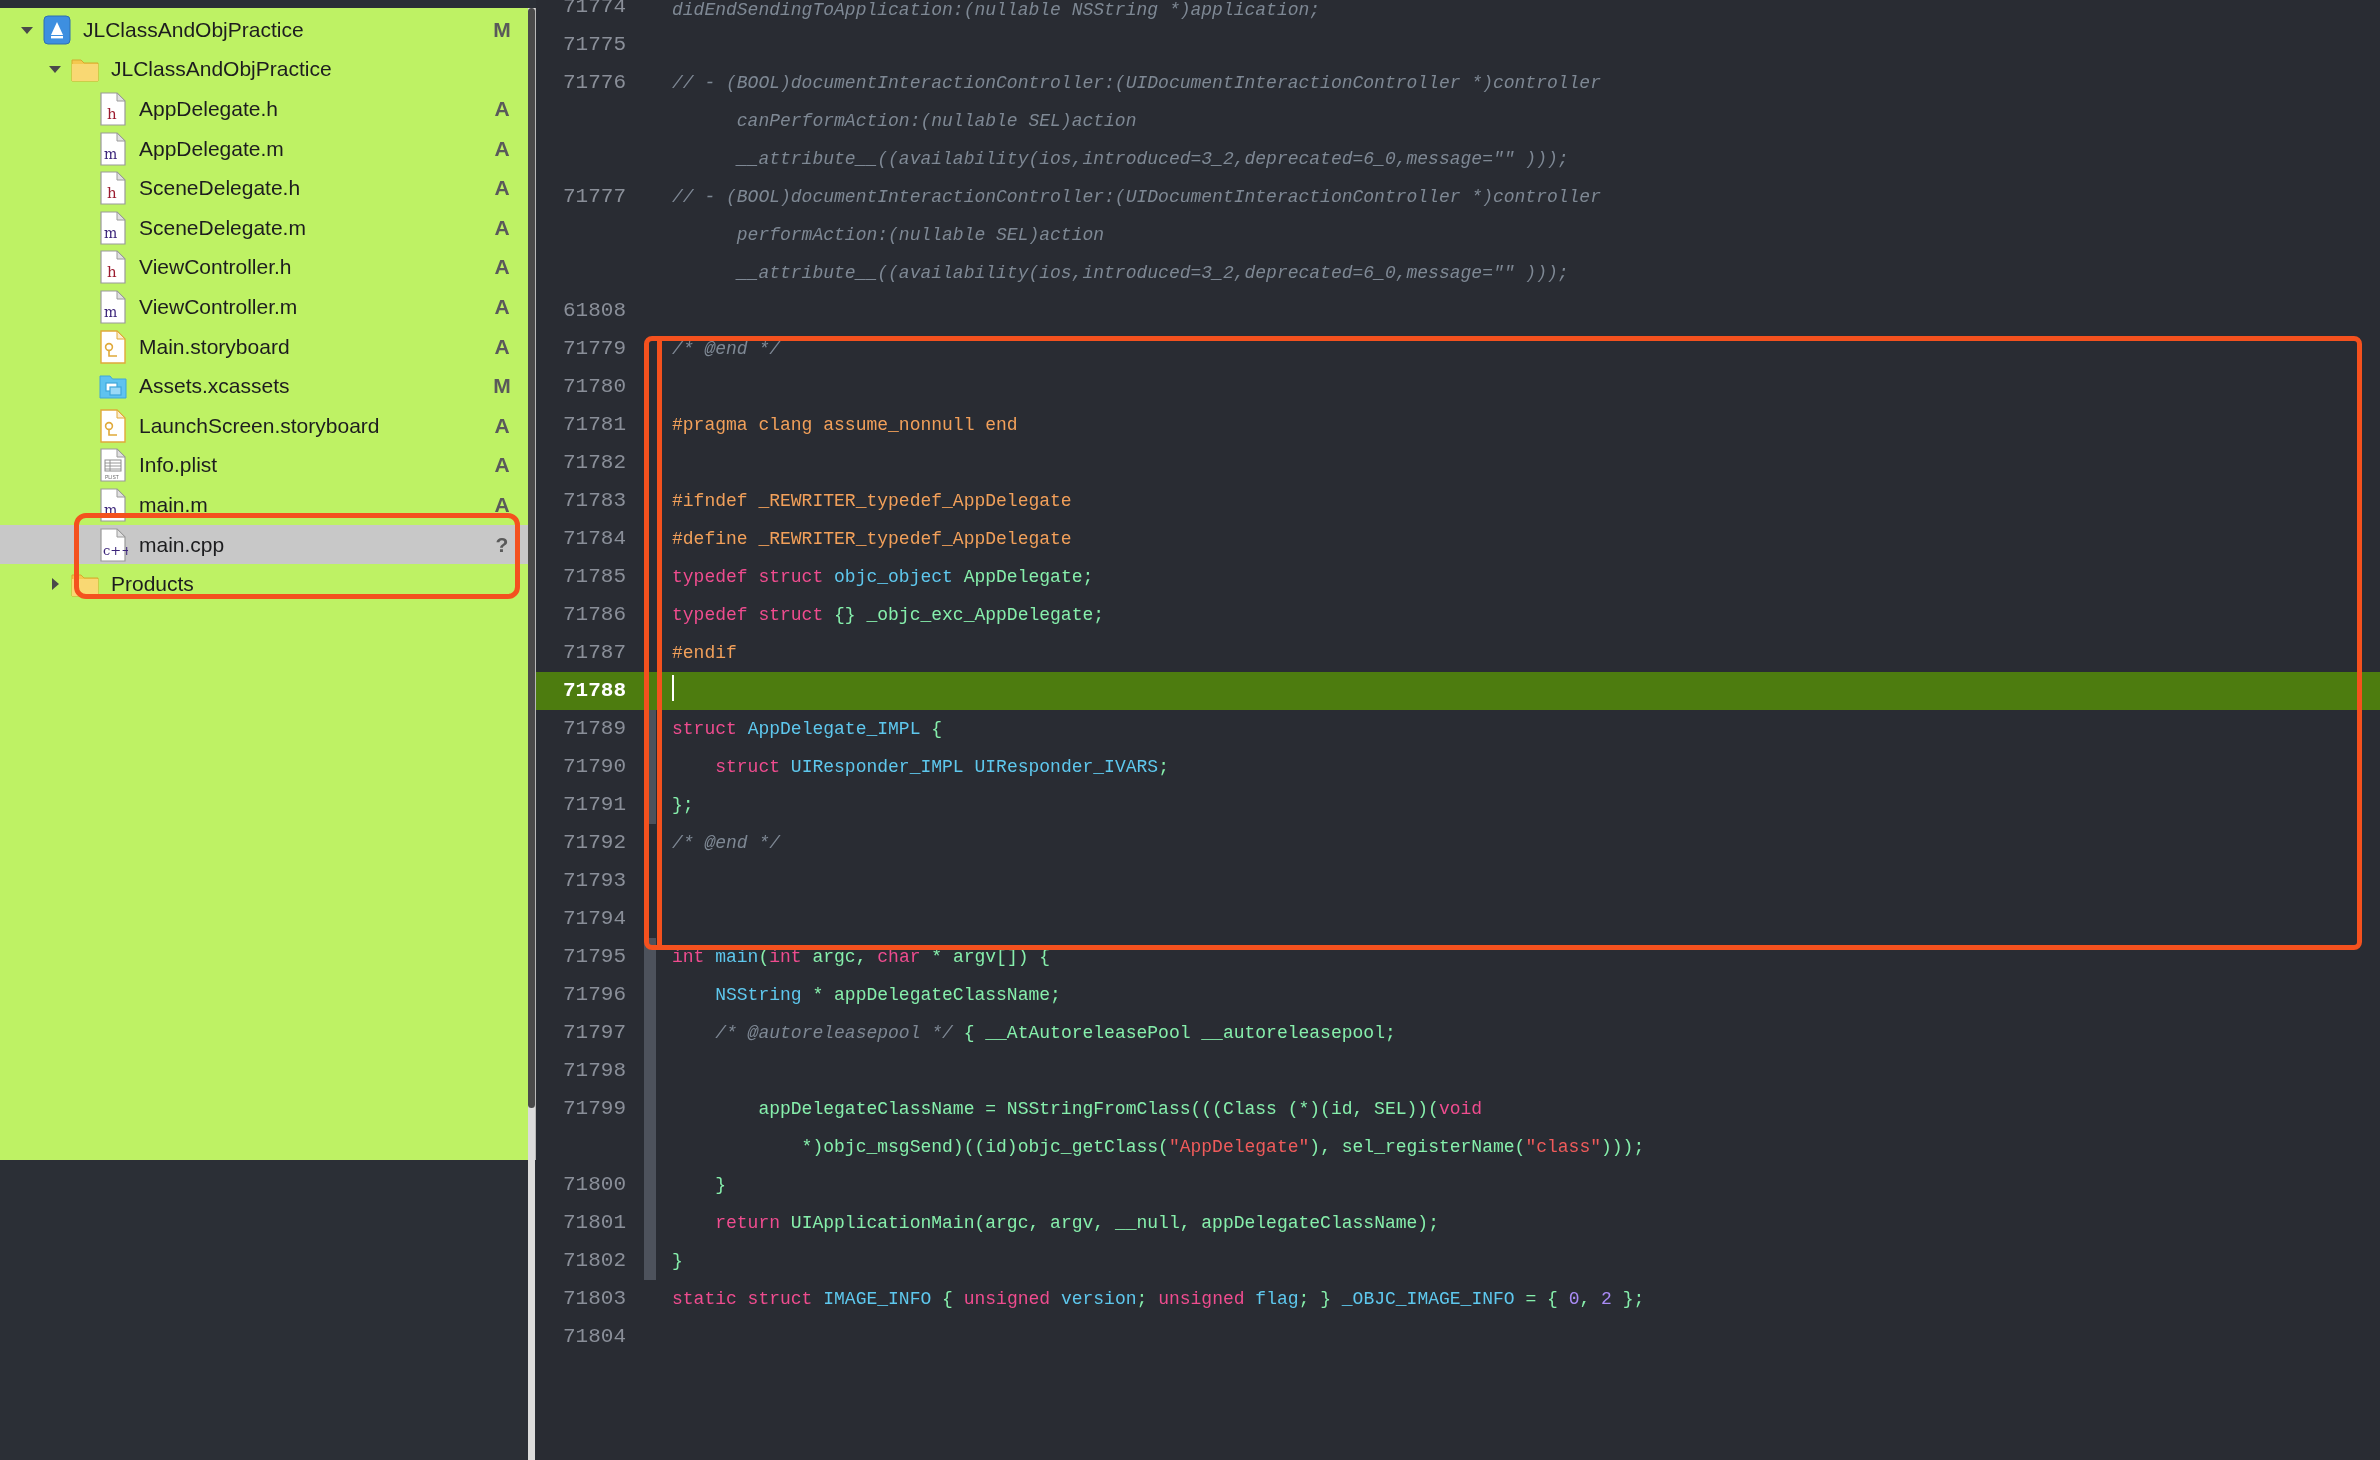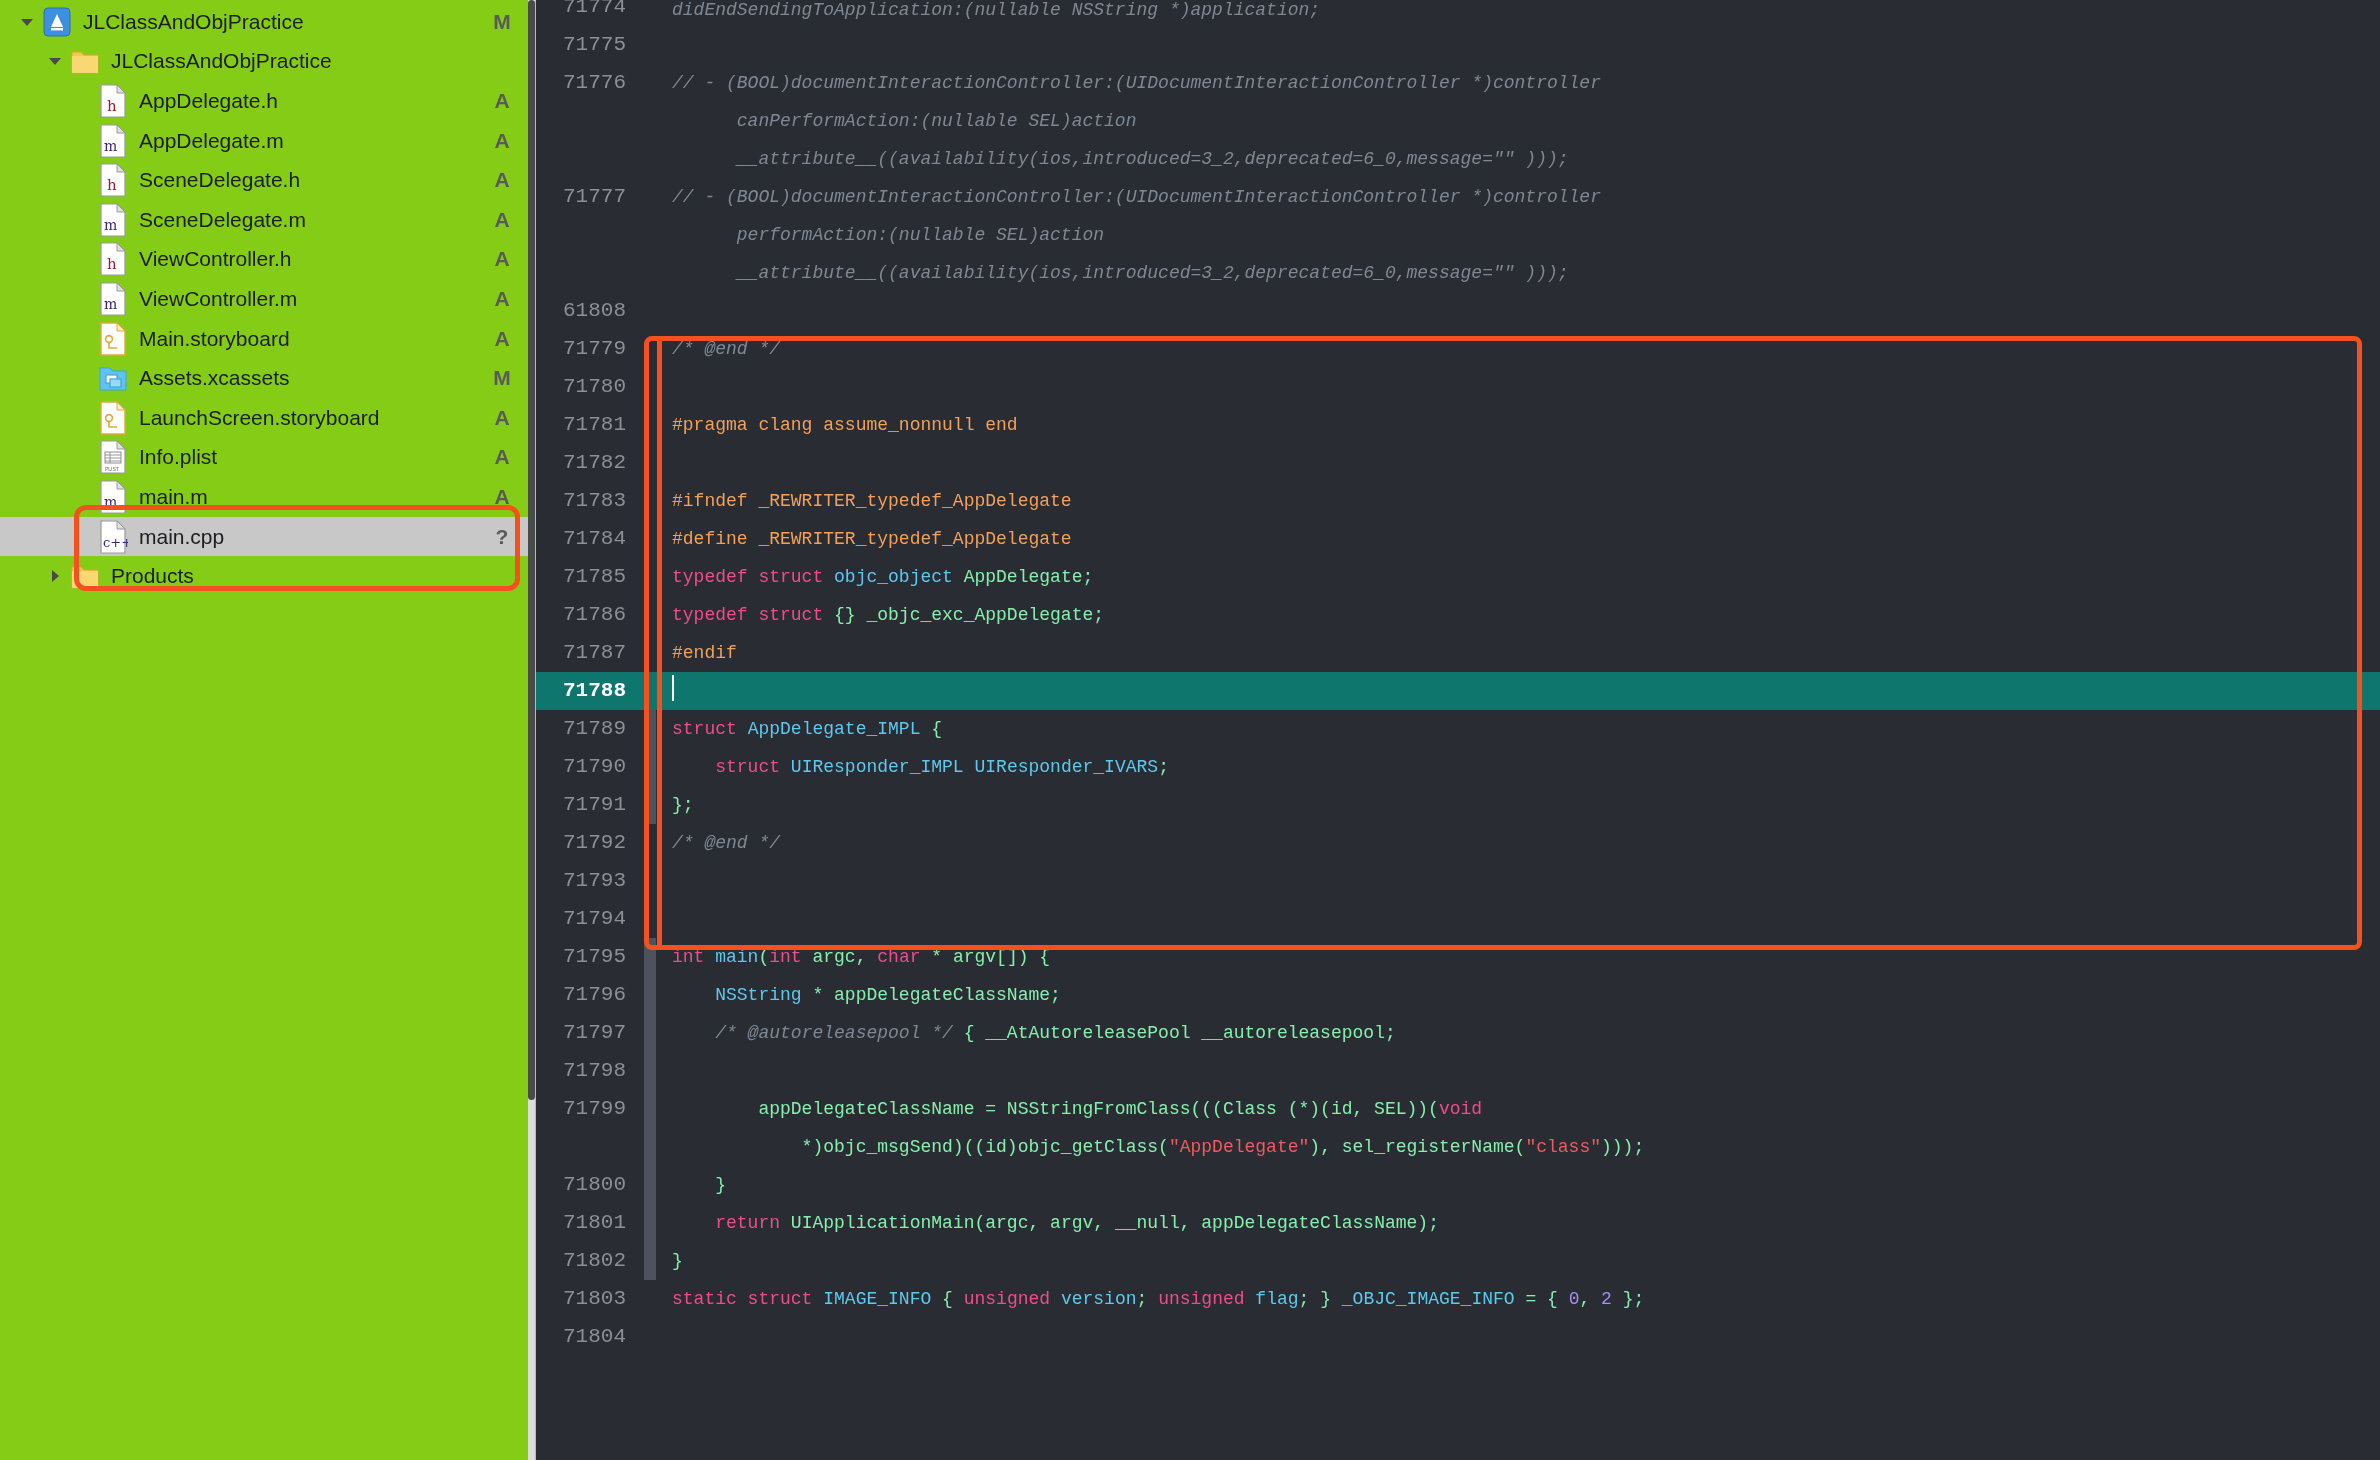--- a/index.html
+++ b/index.html
@@ -7,26 +7,27 @@
     margin: 0; padding: 0;
     width: 2380px; height: 1460px;
     overflow: hidden;
     font-family: "Liberation Sans", sans-serif;
   }
   body { display: flex; background: #2b2f36; }
 
   
   #navigator {
     width: 536px;
-    height: 1460px;
-    background: #84cc16;
+    height: 1152px;
+    background: #bef264;
     position: relative;
     flex: 0 0 536px;
     border-right: 1px solid #b8b8b8;
     padding-top: 2px;
+    margin-top: 8px;
   }
   .nav-row {
     height: 39.6px;
     display: flex;
     align-items: center;
     position: relative;
     padding-right: 22px;
     font-size: 21px;
     color: #1d1d1f;
     white-space: nowrap;
@@ -77,21 +78,21 @@
   }
   #code-scroll {
     position: absolute;
     top: -12px; left: 0; right: 0; bottom: 0;
   }
   .ln-row {
     display: flex;
     align-items: flex-start;
     min-height: 38px;
   }
-  .ln-row.current { background: #0f766e; }
+  .ln-row.current { background: #4d7c0f; }
   .gutter {
     width: 108px;
     flex: 0 0 108px;
     text-align: right;
     padding-right: 18px;
     color: #8a8f99;
     font-size: 21px;
     line-height: 38px;
     font-family: "Liberation Mono", "DejaVu Sans Mono", monospace;
     user-select: none;

